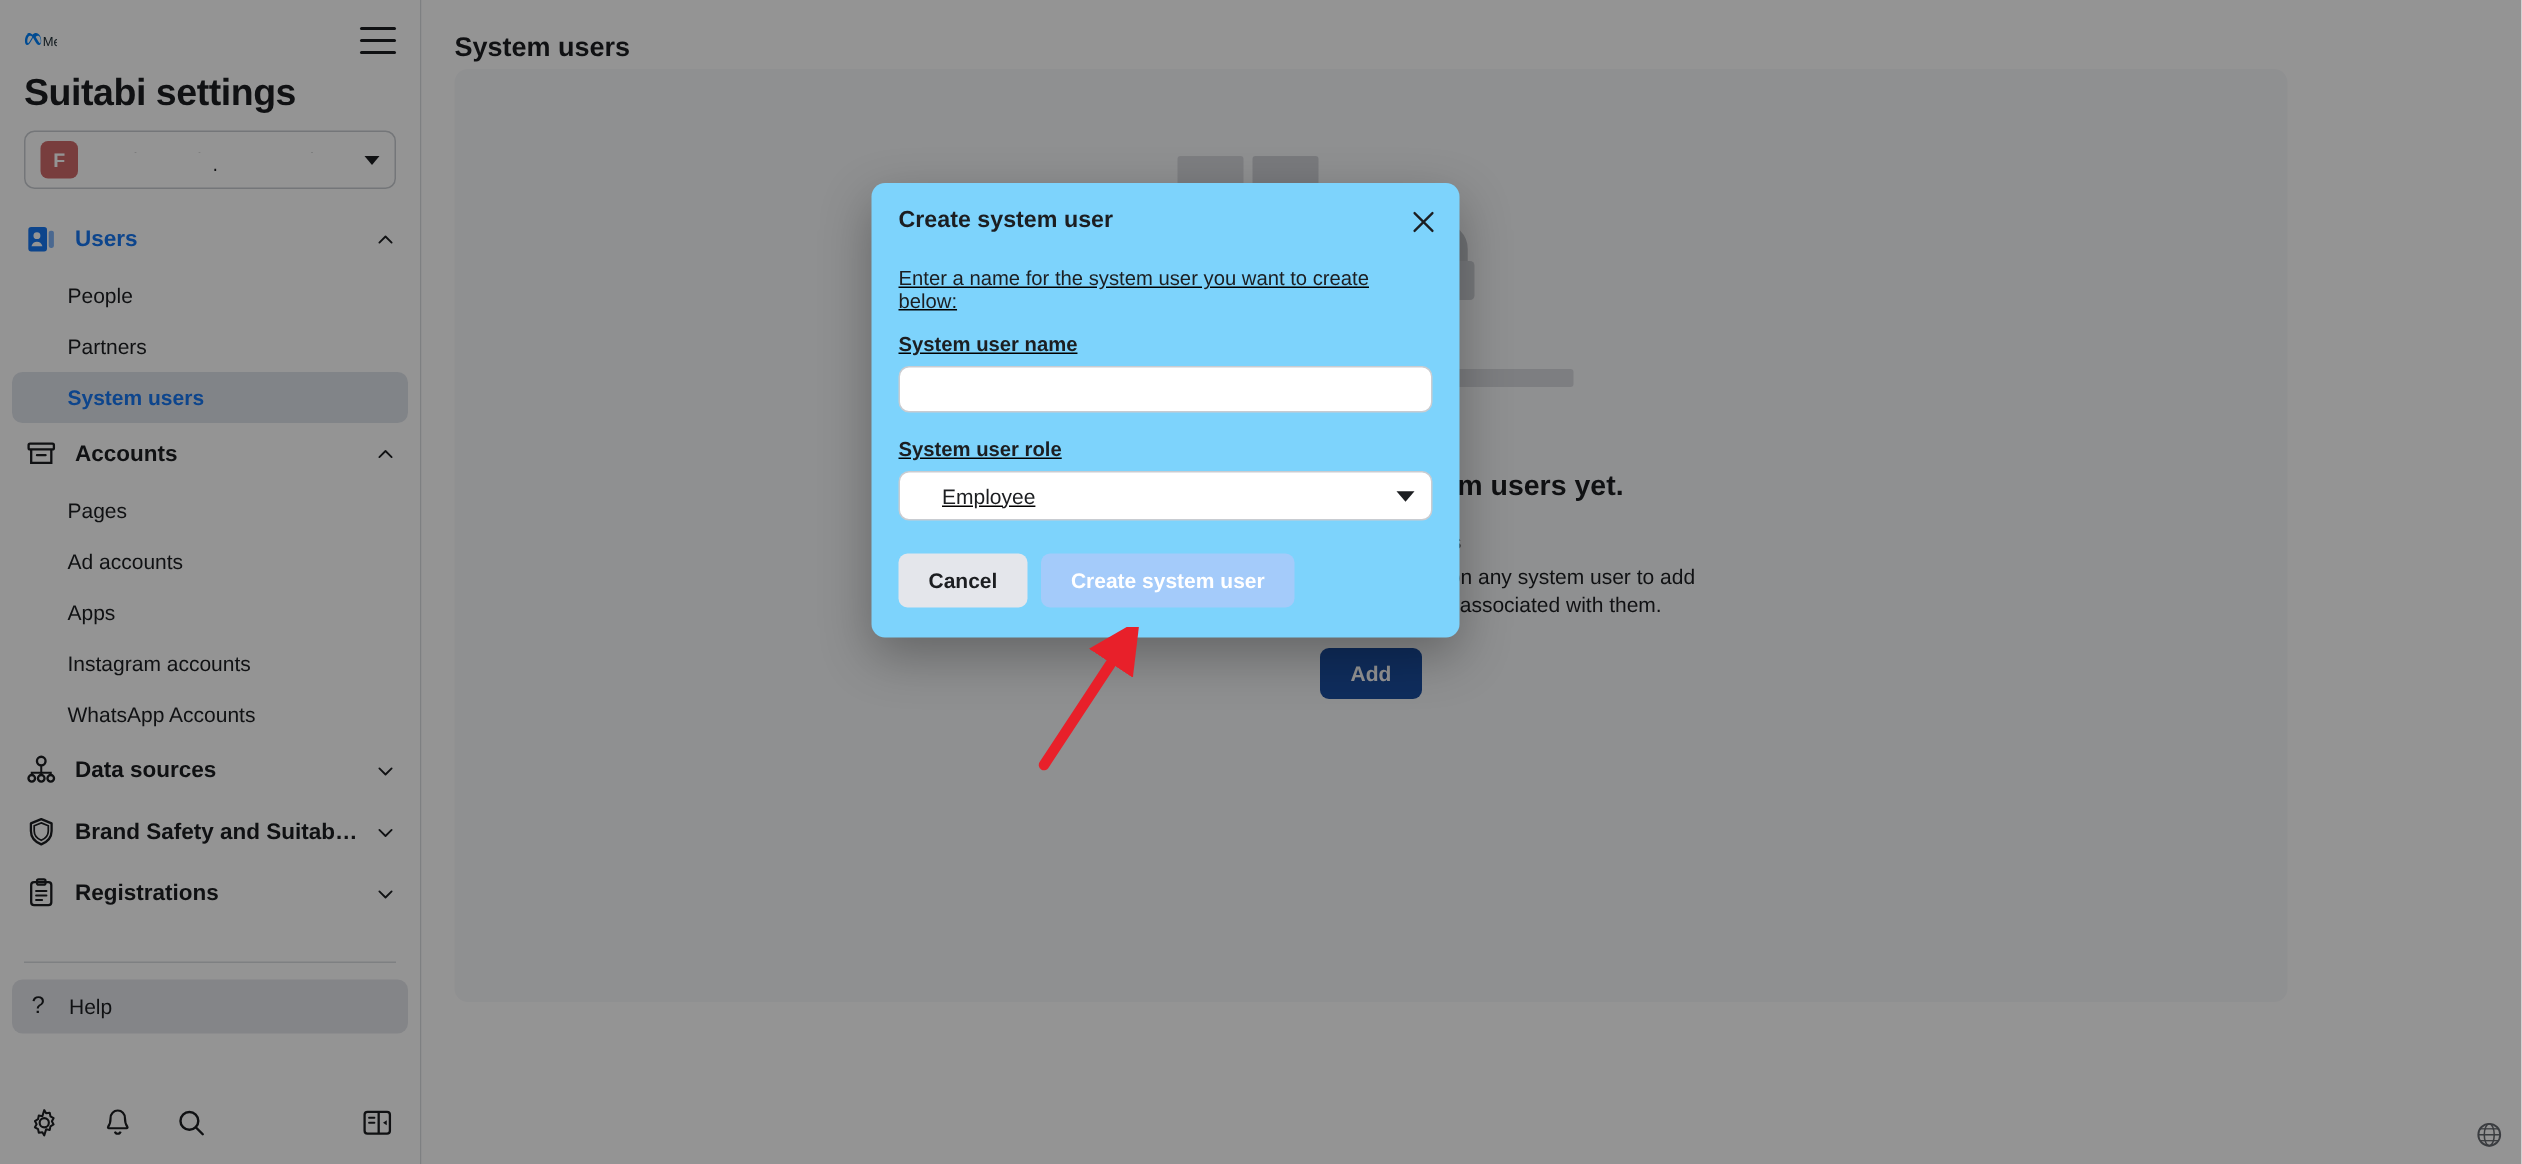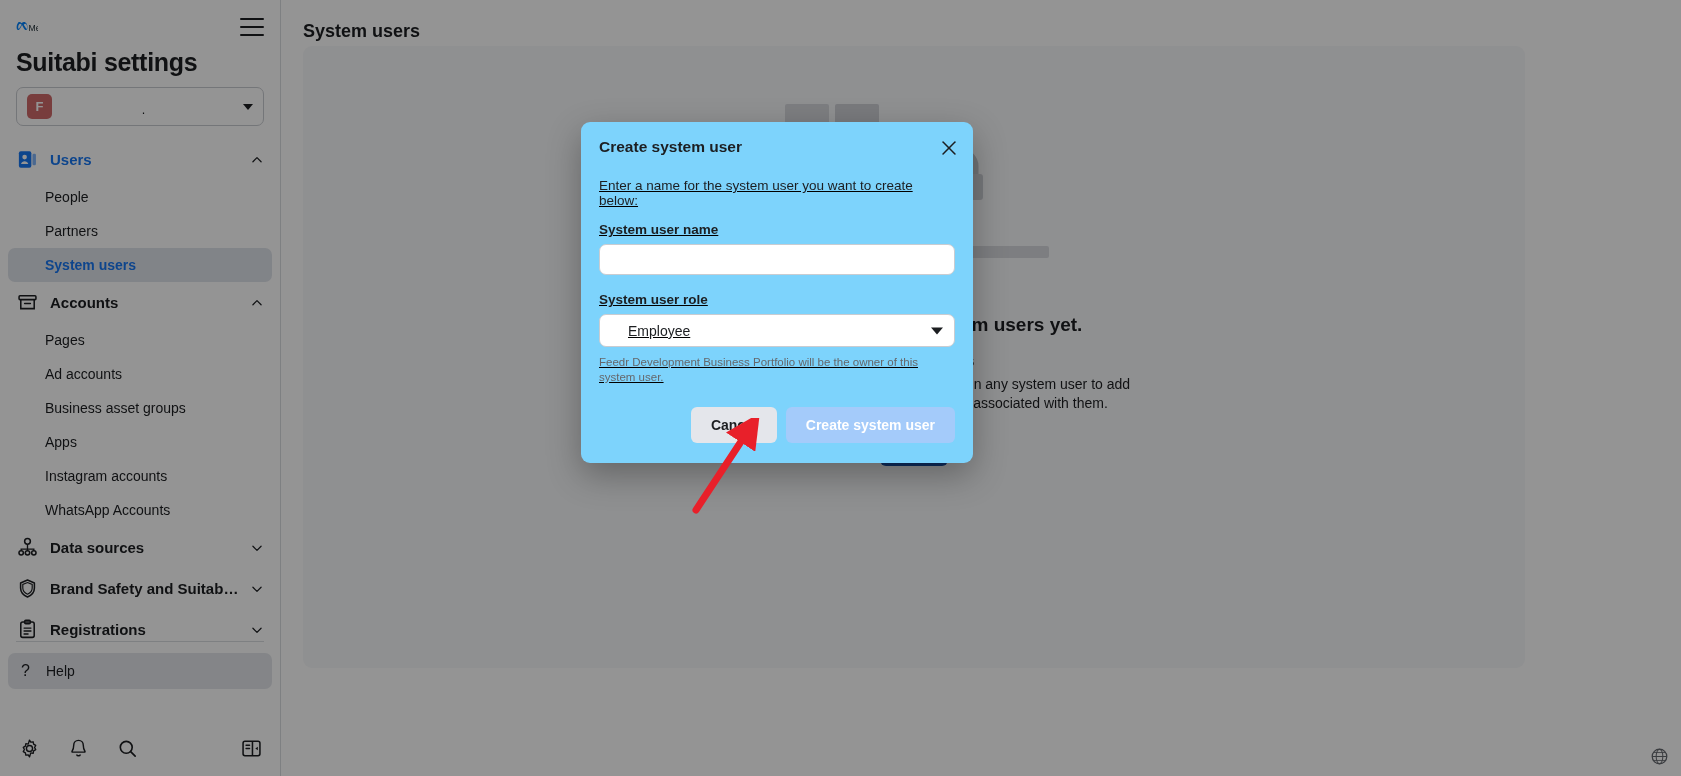--- a/index.html
+++ b/index.html
@@ -176,21 +176,21 @@
     position: absolute; right: 12px; top: 50%; transform: translateY(-50%);
     width: 0; height: 0; border-left: 6px solid transparent;
     border-right: 6px solid transparent; border-top: 7px solid #1c1e21;
     pointer-events: none;
   }
   .helper-text {
     font-size: 11.5px; color: #65676b; line-height: 15px;
     margin-top: 8px;
   }
   .modal-foot {
-    display: flex; justify-content: flex-end; gap: 9px;
+    display: flex; gap: 9px;
     padding: 22px 18px 20px 18px;
   }
   .btn {
     border: none; border-radius: 6px; font-size: 14px; font-weight: bold;
     cursor: pointer; font-family: "Liberation Sans", sans-serif;
   }
   .btn-cancel { background: #e4e6eb; color: #1c1e21; padding: 10px 20px; }
   .btn-primary-disabled {
     background: #a4cbfa; color: #ffffff; padding: 10px 20px; cursor: default;
   }
@@ -263,21 +263,20 @@
                 <line x1="9" y1="13" x2="15" y2="13" stroke="#1c1e21" stroke-width="1.6" stroke-linecap="round"></line>
               </svg>
             </span>
             <span class="glabel">Accounts</span>
             <svg class="chev" viewBox="0 0 24 24">
               <polyline points="5,15 12,8 19,15" fill="none" stroke="#1c1e21" stroke-width="2.1" stroke-linecap="round" stroke-linejoin="round"></polyline>
             </svg>
           </div>
           <div class="nav-sub">Pages</div>
           <div class="nav-sub">Ad accounts</div>
-          <div class="nav-sub">Business asset groups</div>
           <div class="nav-sub">Apps</div>
           <div class="nav-sub">Instagram accounts</div>
           <div class="nav-sub">WhatsApp Accounts</div>
           <div class="nav-group">
             <span class="gicon">
               <svg viewBox="0 0 24 24" width="23" height="23">
                 <circle cx="12" cy="5.6" r="3" fill="none" stroke="#1c1e21" stroke-width="1.6"></circle>
                 <circle cx="5.4" cy="17.6" r="2.3" fill="none" stroke="#1c1e21" stroke-width="1.6"></circle>
                 <circle cx="12" cy="17.6" r="2.3" fill="none" stroke="#1c1e21" stroke-width="1.6"></circle>
                 <circle cx="18.6" cy="17.6" r="2.3" fill="none" stroke="#1c1e21" stroke-width="1.6"></circle>
@@ -402,21 +401,20 @@
       <input class="text-input" type="text" placeholder="" style="">
 
       <div class="field-gap"></div>
 
       <div class="field-label">System user role</div>
       <div class="select-wrap">
         <div class="select-box">Employee</div>
         <div class="select-caret"></div>
       </div>
 
-      <div class="helper-text">Feedr Development Business Portfolio will be the owner of this system user.</div>
     </div>
 
     <div class="modal-foot">
       <button class="btn btn-cancel">Cancel</button>
       <button class="btn btn-primary-disabled">Create system user</button>
     </div>
   </div>
 
   <svg class="arrow-annotation" viewBox="0 0 110 110">
     <defs>

